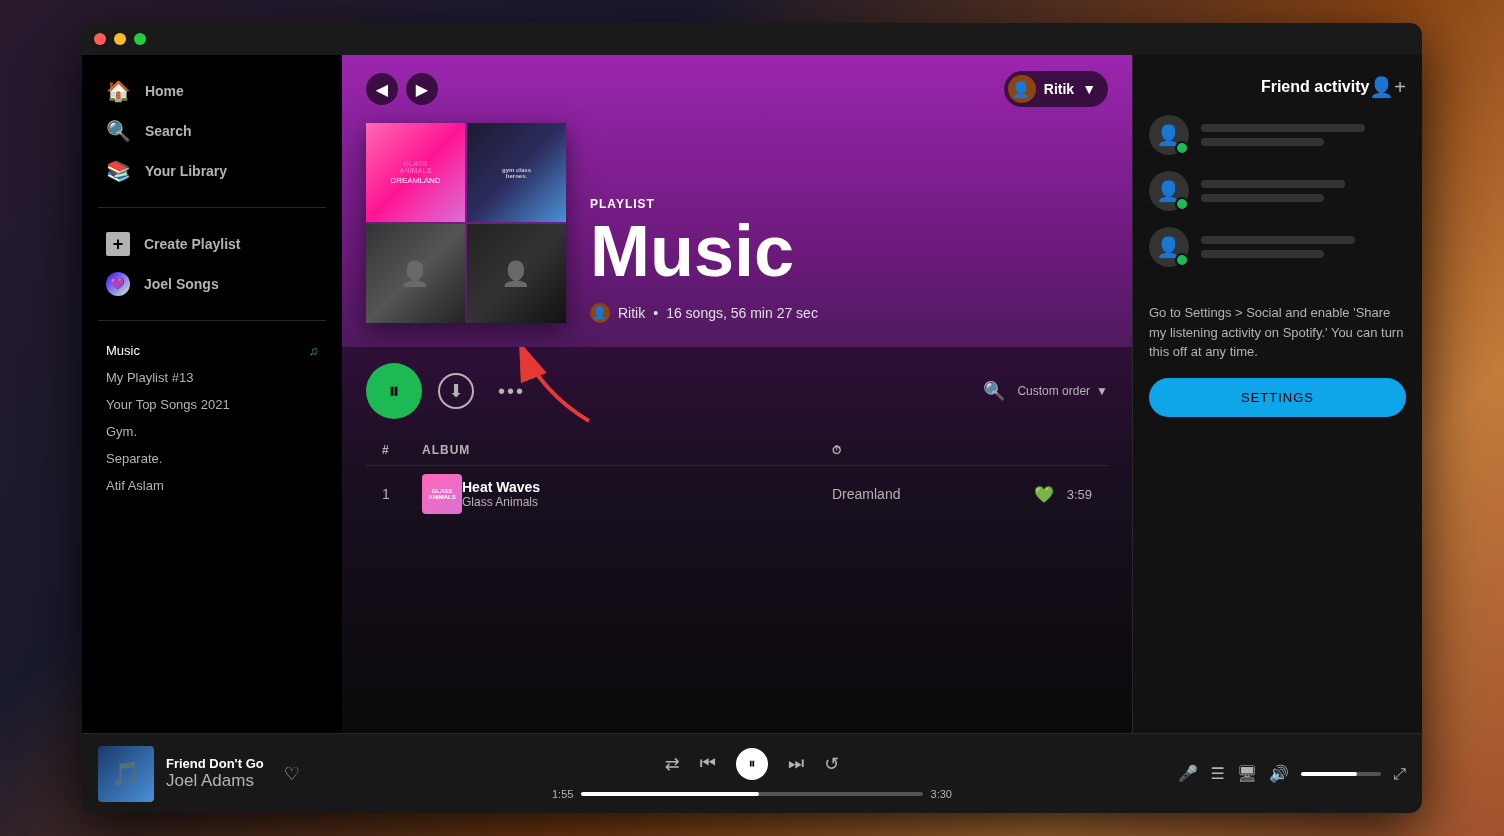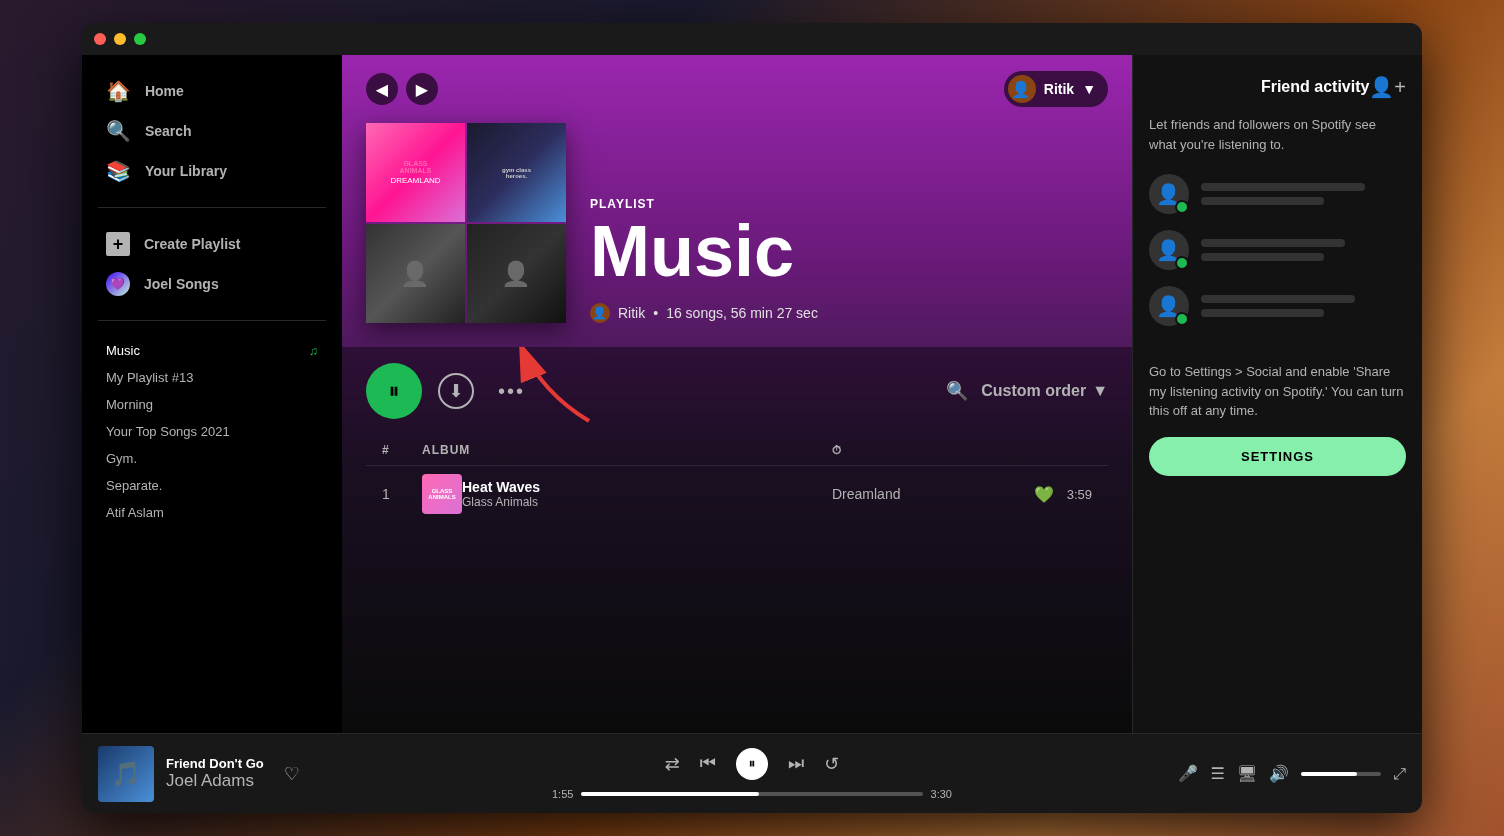--- a/index.html
+++ b/index.html
@@ -300,22 +300,22 @@
       font-size: 18px;
     }
     .sort-btn {
       display: flex;
       align-items: center;
       gap: 6px;
       background: transparent;
       border: none;
       color: #b3b3b3;
       cursor: pointer;
-      font-size: 16px;
-      font-weight: 700;
+      font-size: 12px;
+      font-weight: 400;
     }
     .table-header {
       display: grid;
       grid-template-columns: 40px 1fr 200px 60px;
       padding: 8px 16px;
       border-bottom: 1px solid rgba(255,255,255,0.1);
       color: #b3b3b3;
       font-size: 12px;
       font-weight: 600;
       letter-spacing: 1px;
@@ -418,27 +418,27 @@
       margin-bottom: 6px;
     }
     .friend-line:last-child { width: 60%; margin-bottom: 0; }
     .friend-panel-text {
       color: #b3b3b3;
       font-size: 13px;
       line-height: 1.5;
       margin: 20px 0 16px;
     }
     .settings-btn {
-      background: #86efac;
+      background: #0ea5e9;
       color: #000;
       border: none;
       border-radius: 24px;
       padding: 12px 24px;
       font-size: 13px;
-      font-weight: 700;
+      font-weight: 400;
       letter-spacing: 1px;
       cursor: pointer;
       text-transform: uppercase;
       width: 100%;
     }
     
     .bottom-player {
       height: 80px;
       background: #181818;
       border-top: 1px solid #282828;
@@ -584,23 +584,20 @@
         </div>
       </div>
       <div class="sidebar-divider"></div>
       <div class="playlist-list">
         <div class="playlist-item active">
           <span class="playlist-item-name">Music</span>
           <span class="sound-icon">♫</span>
         </div>
         <div class="playlist-item">
           <span class="playlist-item-name">My Playlist #13</span>
-        </div>
-        <div class="playlist-item">
-          <span class="playlist-item-name">Morning</span>
         </div>
         <div class="playlist-item">
           <span class="playlist-item-name">Your Top Songs 2021</span>
         </div>
         <div class="playlist-item">
           <span class="playlist-item-name">Gym.</span>
         </div>
         <div class="playlist-item">
           <span class="playlist-item-name">Separate.</span>
         </div>
@@ -719,21 +716,20 @@
           </div>
         </div>
       </div>
     </div>
 
     <div class="friend-panel">
       <div class="friend-panel-header">
         <span class="friend-panel-title">Friend activity</span>
         <span class="friend-panel-icon">👤+</span>
       </div>
-      <div class="friend-panel-desc">Let friends and followers on Spotify see what you're listening to.</div>
 
       <div class="friend-item">
         <div class="friend-avatar">👤</div>
         <div class="friend-lines">
           <div class="friend-line" style="width:80%;"></div>
           <div class="friend-line"></div>
         </div>
       </div>
       <div class="friend-item">
         <div class="friend-avatar">👤</div>

